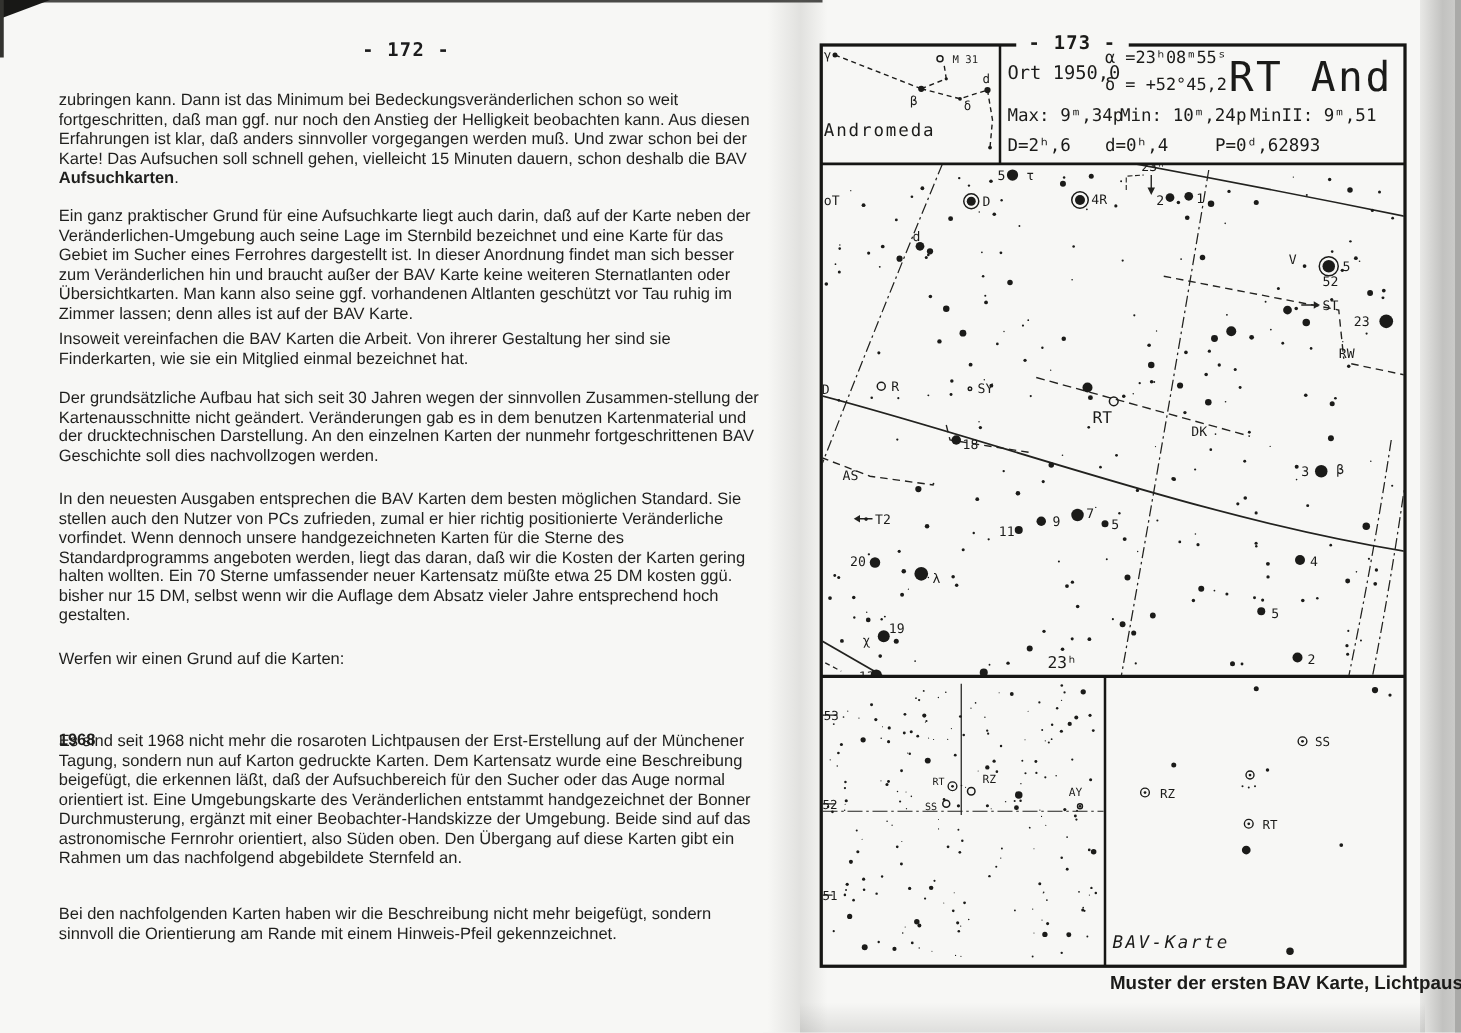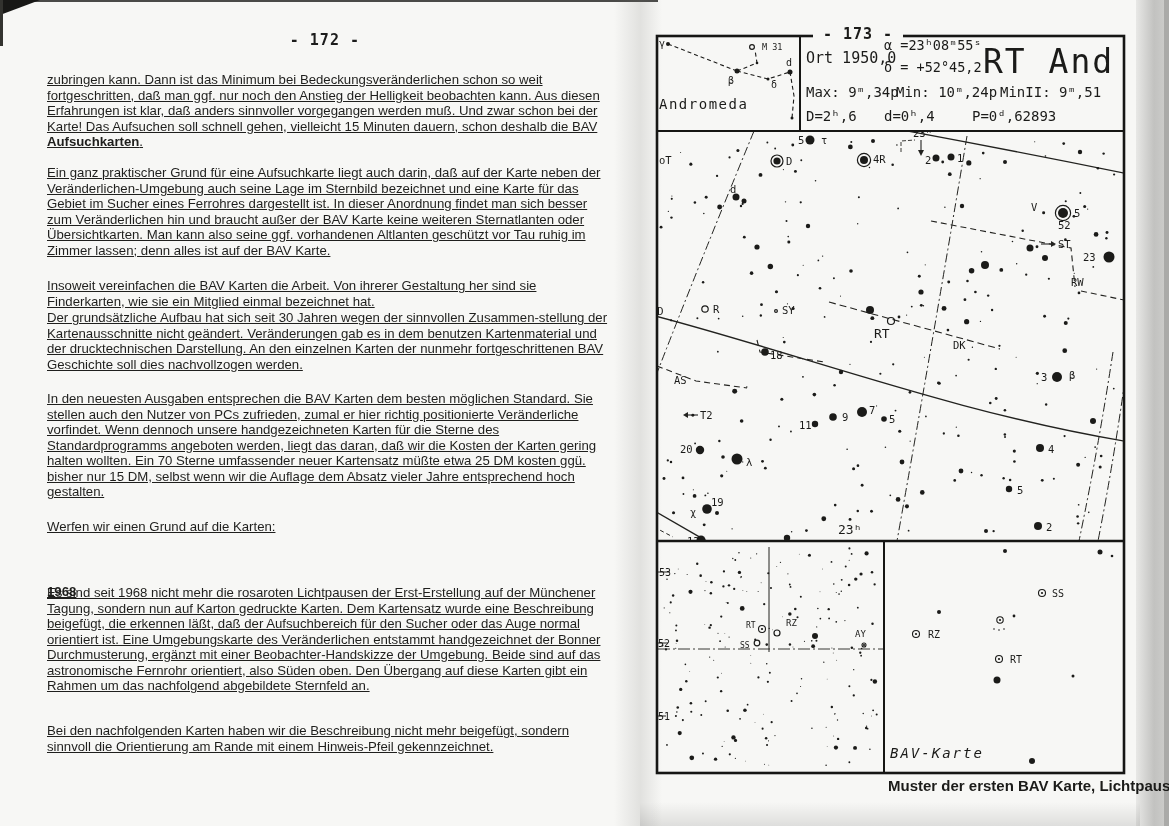--- a/index.html
+++ b/index.html
@@ -17,21 +17,21 @@
      background:linear-gradient(to right,#e8e8e6,#c2c2c0 55%,#cfcfcd);}
   .right-edge{position:absolute;left:1164px;top:0;width:5px;height:826px;background:#aaaaa8;}
   .bottom-shade{position:absolute;left:640px;top:802px;width:500px;height:24px;
      background:linear-gradient(to bottom,rgba(0,0,0,0),rgba(0,0,0,.10));}
 
   
   .pageno{position:absolute;font-family:"DejaVu Sans Mono",monospace;font-weight:bold;
      font-size:15px;color:#1c1c1c;letter-spacing:1px;}
   .pageno-172{left:230px;top:31px;width:130px;text-align:right;}
   .textcol p{position:absolute;left:47px;width:562px;margin:0;
-     font-size:13.2px;line-height:15.5px;color:#1f1f1d;text-align:left;text-decoration:underline;}
+     font-size:13.2px;line-height:15.5px;color:#1f1f1d;text-align:left;}
   .h1968{position:absolute;left:47px;margin:0;font-size:13.5px;font-weight:bold;color:#1b1b19;}
 
   
   svg text{fill:#1b1b19;}
   .chartlbl{font-family:"DejaVu Sans Mono","DejaVu Sans",monospace;}
   .hdr{font-family:"DejaVu Sans Mono","DejaVu Sans",monospace;}
   .caption{font-family:"Liberation Sans",sans-serif;font-weight:bold;font-size:15px;}
 </style>
 </head>
 <body>
@@ -44,21 +44,21 @@
   <div class="gutter"></div>
   <div class="right-band"></div>
   <div class="right-edge"></div>
   <div class="bottom-shade"></div>
 
   <div>
     <div class="pageno pageno-172">- 172 -</div>
     <div class="textcol">
       <p style="top:72px"><span>zubringen kann. Dann ist das Minimum bei Bedeckungsveränderlichen schon so weit fortgeschritten, daß man ggf. nur noch den Anstieg der Helligkeit beobachten kann. Aus diesen Erfahrungen ist klar, daß anders sinnvoller vorgegangen werden muß. Und zwar schon bei der Karte! Das Aufsuchen soll schnell gehen, vielleicht 15 Minuten dauern, schon deshalb die BAV </span><b>Aufsuchkarten</b><span>.</span></p>
       <p style="top:165px">Ein ganz praktischer Grund für eine Aufsuchkarte liegt auch darin, daß auf der Karte neben der Veränderlichen-Umgebung auch seine Lage im Sternbild bezeichnet und eine Karte für das Gebiet im Sucher eines Ferrohres dargestellt ist. In dieser Anordnung findet man sich besser zum Veränderlichen hin und braucht außer der BAV Karte keine weiteren Sternatlanten oder Übersichtkarten. Man kann also seine ggf. vorhandenen Altlanten geschützt vor Tau ruhig im Zimmer lassen; denn alles ist auf der BAV Karte.</p>
-      <p style="top:278px">Insoweit vereinfachen die BAV Karten die Arbeit. Von ihrerer Gestaltung her sind sie Finderkarten, wie sie ein Mitglied einmal bezeichnet hat.</p>
+      <p style="top:263px">Insoweit vereinfachen die BAV Karten die Arbeit. Von ihrerer Gestaltung her sind sie Finderkarten, wie sie ein Mitglied einmal bezeichnet hat.</p>
       <p style="top:310px">Der grundsätzliche Aufbau hat sich seit 30 Jahren wegen der sinnvollen Zusammen-stellung der Kartenausschnitte nicht geändert.  Veränderungen gab es in dem benutzen Kartenmaterial und der drucktechnischen Darstellung. An den einzelnen Karten der nunmehr fortgeschrittenen BAV Geschichte soll dies nachvollzogen werden.</p>
       <p style="top:391px">In den neuesten Ausgaben entsprechen die BAV Karten dem besten möglichen Standard. Sie stellen auch den Nutzer von PCs zufrieden, zumal er hier richtig positionierte Veränderliche vorfindet. Wenn dennoch unsere handgezeichneten Karten für die Sterne des Standardprogramms angeboten werden, liegt das daran, daß wir die Kosten der Karten gering halten wollten. Ein 70 Sterne umfassender neuer Kartensatz müßte etwa 25 DM kosten ggü. bisher nur 15 DM, selbst wenn wir die Auflage dem Absatz  vieler Jahre entsprechend hoch gestalten.</p>
       <p style="top:519px">Werfen wir einen Grund auf die Karten:</p>
       <p class="h1968" style="top:584px">1968</p>
       <p style="top:585px">Es sind seit 1968 nicht mehr die rosaroten Lichtpausen der Erst-Erstellung auf der Münchener Tagung, sondern nun auf  Karton gedruckte Karten. Dem Kartensatz wurde eine Beschreibung beigefügt, die erkennen läßt, daß der Aufsuchbereich für den Sucher oder das Auge normal orientiert  ist. Eine Umgebungskarte des Veränderlichen entstammt handgezeichnet der Bonner Durchmusterung, ergänzt mit einer Beobachter-Handskizze der Umgebung. Beide sind auf das astronomische Fernrohr orientiert, also Süden oben. Den Übergang auf diese Karten gibt ein Rahmen um das nachfolgend abgebildete Sternfeld an.</p>
       <p style="top:723px">Bei den nachfolgenden Karten haben wir die Beschreibung nicht mehr beigefügt, sondern sinnvoll die Orientierung am Rande mit einem Hinweis-Pfeil gekennzeichnet.</p>
     </div>
   </div>
 
   <div>

